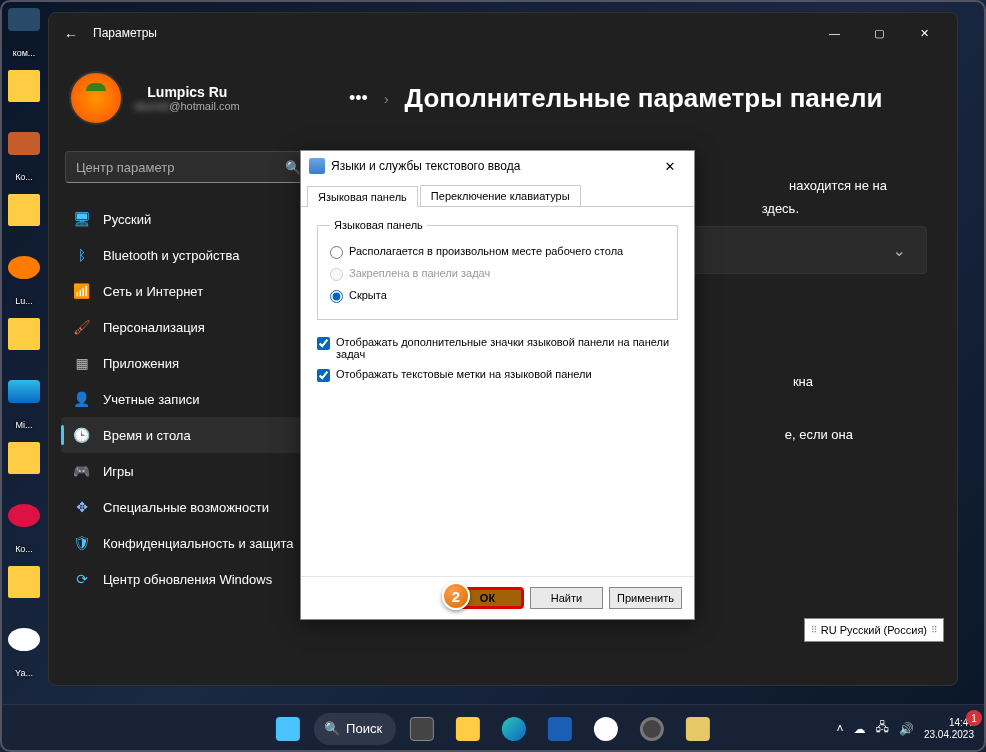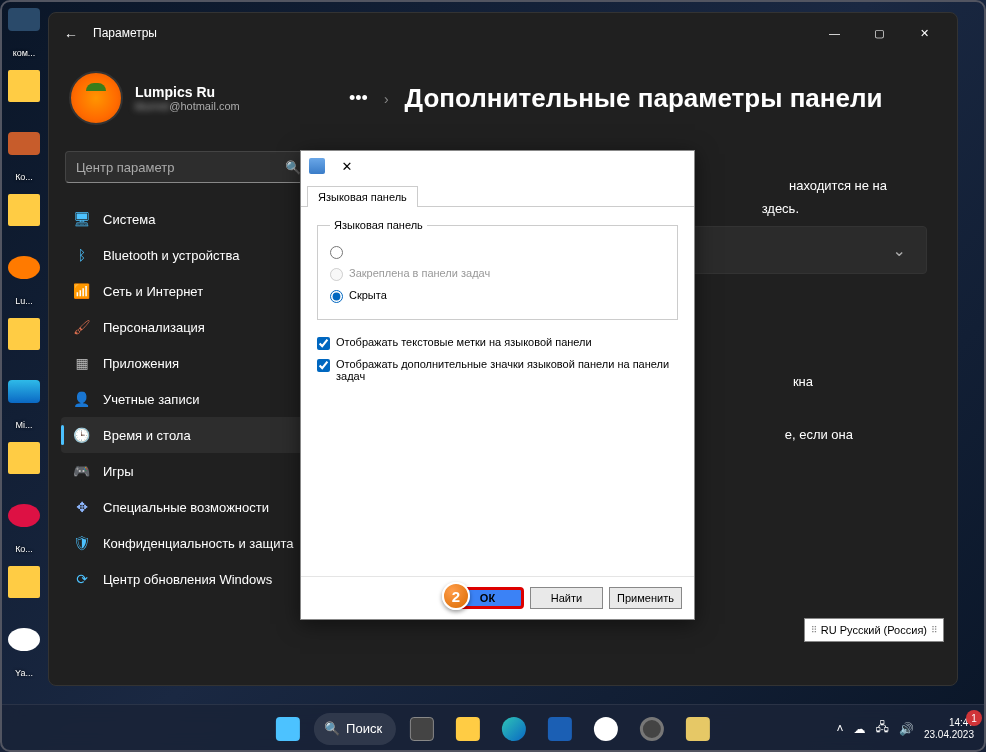--- a/index.html
+++ b/index.html
@@ -11,21 +11,21 @@
   .dicon span { text-align: center; margin-top: 17px; text-shadow: 0 0 3px #000; }
 
   .settings-window { position: absolute; top: 12px; left: 48px; right: 28px; bottom: 66px; background: #202020; border-radius: 8px; display: flex; flex-direction: column; overflow: hidden; border: 1px solid #333; }
   .titlebar { height: 40px; display: flex; align-items: center; padding: 0 10px; }
   .back-arrow { color: #fff; width: 24px; text-align: center; font-size: 14px; }
   .titlebar-title { color: #fff; font-size: 12px; margin-left: 10px; }
   .win-btns { margin-left: auto; display: flex; }
   .win-btns div { width: 45px; height: 32px; color: #fff; display: flex; align-items: center; justify-content: center; font-size: 11px; }
 
   .settings-body { flex: 1; display: flex; }
-  .sidebar { width: 280px; padding: 8px 12px; display: flex; flex-direction: column; }
+  .sidebar { width: 280px; padding: 8px 12px; display: flex; flex-direction: column; text-align: center; }
   .profile { display: flex; align-items: center; gap: 12px; padding: 10px 8px 20px; }
   .avatar { width: 54px; height: 54px; border-radius: 50%; background: radial-gradient(circle at center, #ff9500 0%, #ff6a00 60%, #d45500 100%); border: 2px solid #333; position: relative; }
   .avatar::before { content:''; position:absolute; width:20px; height:8px; background:#3a7d1a; top:10px; left:50%; transform:translateX(-50%); border-radius:8px 8px 0 0; }
   .profile-text { color: #fff; }
   .profile-name { font-size: 14px; font-weight: 600; }
   .profile-email { font-size: 11px; color: #aaa; }
   .profile-email .blur { filter: blur(3px); }
 
   .search-box { background: #2d2d2d; border: 1px solid #444; border-bottom: 1px solid #888; border-radius: 4px; height: 32px; display: flex; align-items: center; padding: 0 10px; margin: 6px 4px 18px; color: #aaa; font-size: 13px; }
   .search-box .mag { margin-left: auto; color: #aaa; }
@@ -55,21 +55,21 @@
   .tab { padding: 4px 10px; border: 1px solid #ccc; background: #fff; border-bottom: none; font-size: 11px; }
   .tab.active { position: relative; top: 1px; }
   .dlg-body { padding: 12px 16px; flex: 1; }
   fieldset { border: 1px solid #ccc; padding: 10px 12px 12px; margin-bottom: 12px; }
   legend { padding: 0 4px; font-size: 11px; }
   .radio-row, .check-row { display: flex; align-items: flex-start; gap: 6px; padding: 4px 0; font-size: 11px; }
   .radio-row.disabled { color: #999; }
   input[type=radio], input[type=checkbox] { accent-color: #0067c0; width: 13px; height: 13px; margin-top: 1px; }
   .dlg-buttons { display: flex; justify-content: flex-end; gap: 6px; padding: 10px 12px; border-top: 1px solid #e5e5e5; }
   .dlg-btn { min-width: 73px; height: 22px; border: 1px solid #888; background: #e9e9e9; font-size: 11px; }
-  .dlg-btn.ok { border: 3px solid #d00; border-radius: 4px; background: #3b82f6; font-weight: bold; padding:0 2px; }
+  .dlg-btn.ok { border: 3px solid #d00; border-radius: 4px; background: #a16207; font-weight: bold; padding:0 2px; }
   .callout { position: absolute; left: 442px; top: 582px; width: 28px; height: 28px; border-radius: 50%; background: radial-gradient(circle at 35% 30%, #ff9d4a, #d96a00); border: 2px solid #fff; color: #fff; font-weight: bold; display: flex; align-items: center; justify-content: center; font-size: 15px; box-shadow: 0 2px 4px rgba(0,0,0,.4); }
 
   .dock-indicator { position: absolute; right: 42px; bottom: 110px; background: #fff; border: 1px solid #888; display: flex; align-items: center; height: 24px; padding: 0 6px; gap: 4px; font-size: 11px; }
   .grip { width: 6px; color: #888; font-size: 9px; letter-spacing:-2px; }
 
   .taskbar { position: absolute; bottom: 0; left: 0; right: 0; height: 48px; background: rgba(25,35,55,.92); backdrop-filter: blur(10px); display: flex; align-items: center; border-top: 1px solid rgba(255,255,255,.08); }
   .tb-center { position: absolute; left: 50%; transform: translateX(-50%); display: flex; align-items: center; gap: 6px; }
   .tb-item { width: 40px; height: 40px; display: flex; align-items: center; justify-content: center; border-radius: 4px; }
   .tb-item .ic { width: 24px; height: 24px; border-radius: 4px; }
   .tb-search { display: flex; align-items: center; gap: 6px; background: rgba(255,255,255,.1); border-radius: 16px; height: 32px; padding: 0 14px 0 10px; color: #fff; font-size: 13px; }
@@ -146,21 +146,21 @@
             <div class="profile-email"><span class="blur">blurred</span><span>@hotmail.com</span></div>
           </div>
         </div>
         <div class="search-box">
           <span>Центр параметр</span>
           <span class="mag">🔍</span>
         </div>
         <div id="nav">
             <div class="nav-item">
               <span class="nav-ic" style="color: rgb(76, 194, 255);">🖥</span>
-              <span>Система</span>
+              <span>Русский</span>
             </div>
             <div class="nav-item">
               <span class="nav-ic" style="color: rgb(76, 194, 255);">ᛒ</span>
               <span>Bluetooth и устройства</span>
             </div>
             <div class="nav-item">
               <span class="nav-ic" style="color: rgb(76, 194, 255);">📶</span>
               <span>Сеть и Интернет</span>
             </div>
             <div class="nav-item">
@@ -219,47 +219,50 @@
           <span class="help-icon">🎧</span>
           <span>Получить помощь</span>
         </div>
       </div>
     </div>
   </div>
 
   <div class="dialog">
     <div class="dlg-title">
       <div class="dlg-ic"></div>
+      <div class="dlg-title-text">Языки и службы текстового ввода</div>
       <div class="dlg-close">✕</div>
     </div>
     <div class="tabs">
       <div class="tab active">Языковая панель</div>
+      <div class="tab">Переключение клавиатуры</div>
     </div>
     <div class="dlg-body">
       <fieldset>
         <legend>Языковая панель</legend>
         <label class="radio-row">
             <input type="radio" name="lp" style="">
+            <span>Располагается в произвольном месте рабочего стола</span>
           </label>
         <label class="radio-row disabled">
             <input type="radio" name="lp" disabled="" style="">
             <span>Закреплена в панели задач</span>
           </label>
         <label class="radio-row">
             <input type="radio" name="lp" checked="" style="">
             <span>Скрыта</span>
           </label>
       </fieldset>
       <label class="check-row">
           <input type="checkbox" checked="" style="">
-          <span>Отображать текстовые метки на языковой панели</span>
+          <span>Отображать дополнительные значки языковой панели на панели задач</span>
         </label>
       <label class="check-row">
           <input type="checkbox" checked="" style="">
-          <span>Отображать дополнительные значки языковой панели на панели задач</span>
+          <span>Отображать текстовые метки на языковой панели</span>
         </label>
     </div>
     <div class="dlg-buttons">
       <button class="dlg-btn ok">ОК</button>
       <button class="dlg-btn">Найти</button>
       <button class="dlg-btn">Применить</button>
     </div>
   </div>
 
   <div class="callout">2</div>

